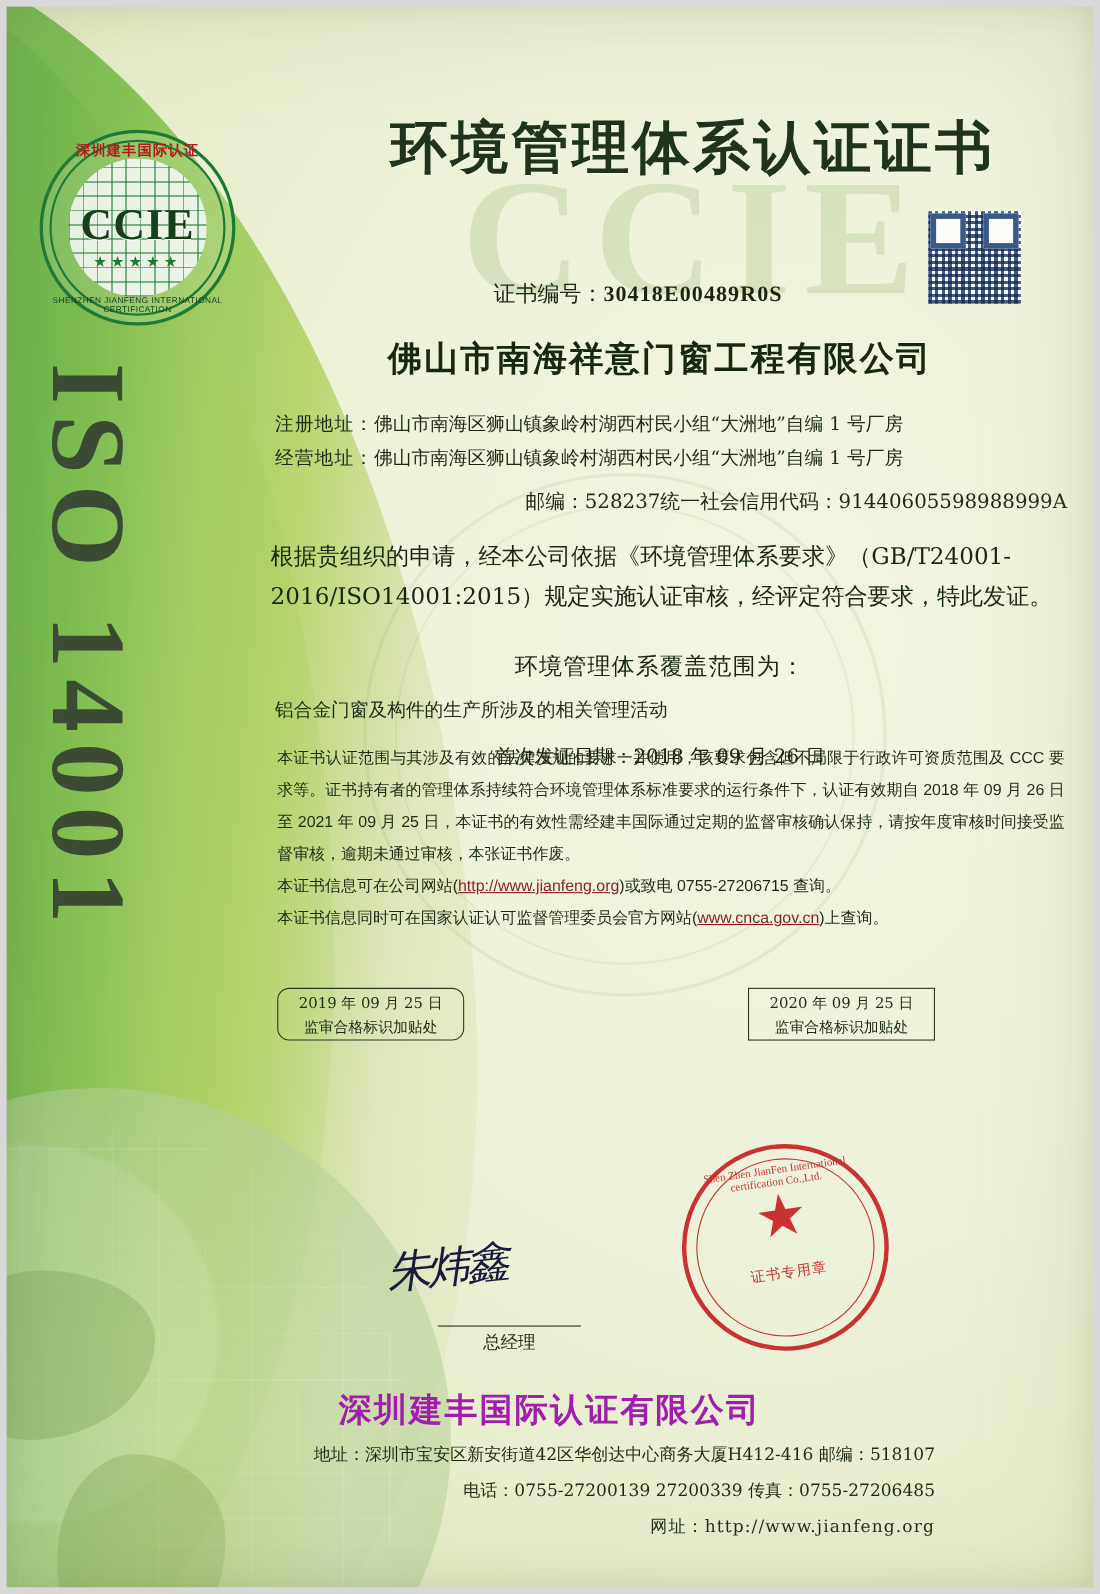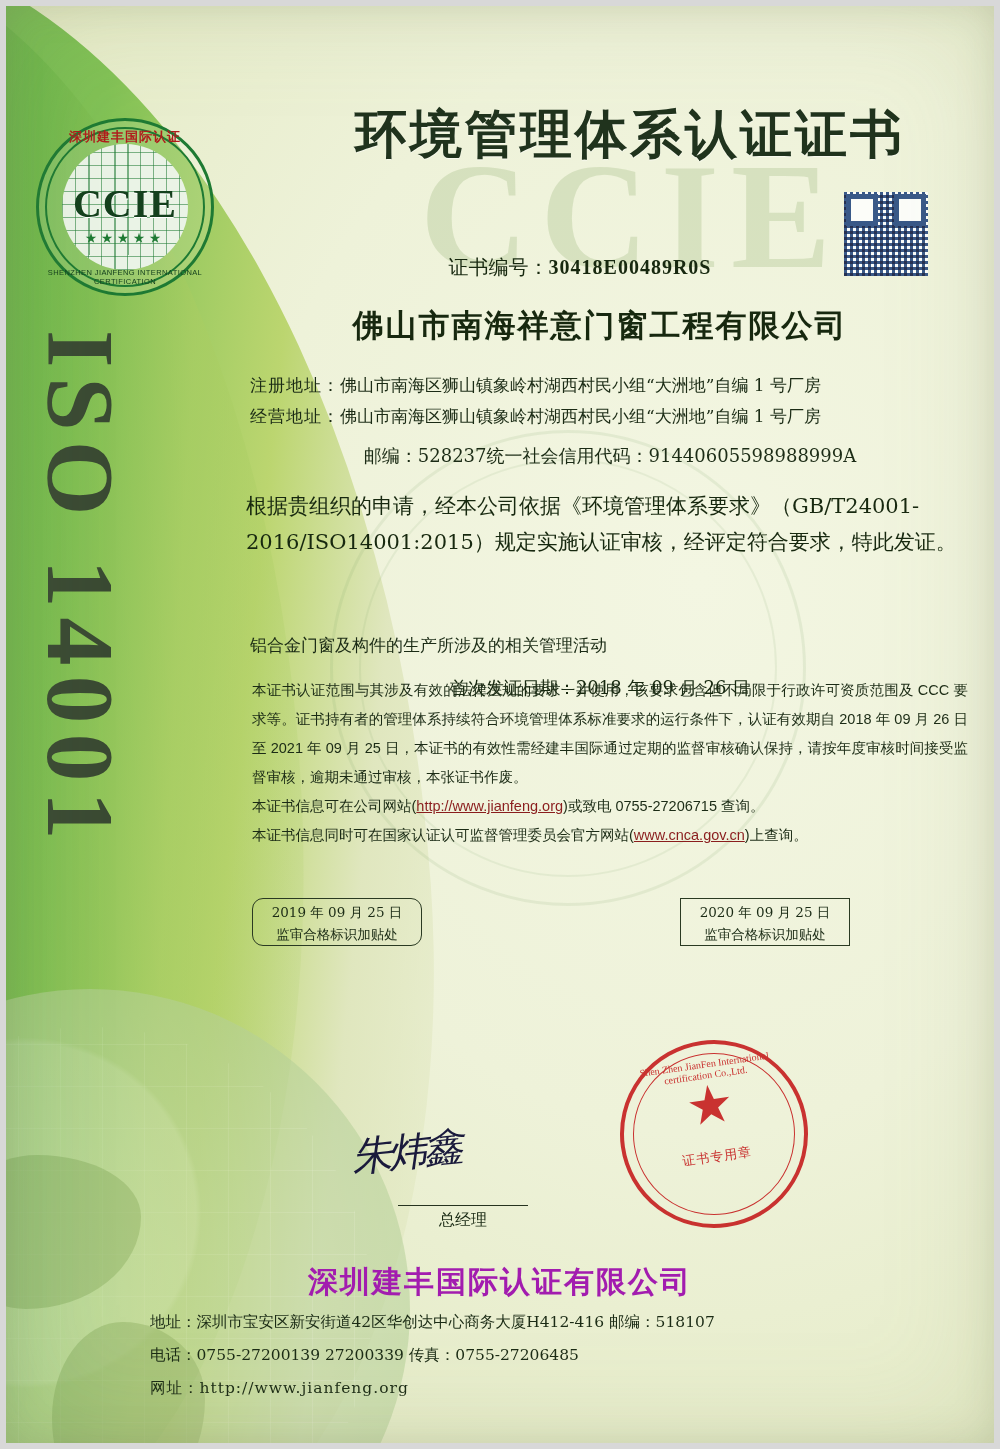--- a/index.html
+++ b/index.html
@@ -163,21 +163,21 @@
   }
   .addr-row{
     position:absolute;left:250px;width:720px;font-size:17px;color:#1b2b15;
     font-family:"DejaVu Serif",serif;white-space:nowrap;
   }
   .addr1{top:374px;}
   .addr2{top:405px;}
   .addr-row .lbl{letter-spacing:1px;}
   .meta-row{
     position:absolute;left:250px;top:444px;width:720px;font-size:18px;color:#1b2b15;
-    font-family:"DejaVu Serif",serif;display:flex;justify-content:center;
+    font-family:"DejaVu Serif",serif;display:flex;justify-content:flex-end;
   }
   .para{
     position:absolute;left:246px;top:488px;width:720px;
     font-size:21px;line-height:36px;color:#17280f;font-family:"DejaVu Serif",serif;
   }
   .scope-title{
     position:absolute;left:250px;top:592px;width:700px;text-align:center;
     font-size:21px;color:#17280f;font-family:"DejaVu Serif",serif;letter-spacing:1px;
   }
   .scope-text{
@@ -234,21 +234,21 @@
     position:absolute;left:0;right:0;top:14px;text-align:center;
     font-size:10px;font-family:"Liberation Serif",serif;
   }
   
   .footer-company{
     position:absolute;left:150px;top:1262px;width:700px;text-align:center;
     font-size:30px;font-weight:bold;color:#a21caf;letter-spacing:2px;
     font-family:"DejaVu Serif",serif;
   }
   .footer-line{
-    position:absolute;left:150px;width:700px;text-align:left;
+    position:absolute;left:150px;width:700px;text-align:right;
     font-size:15.5px;color:#1b2b15;font-family:"DejaVu Serif",serif;
   }
   .fl1{top:1312px;}
   .fl2{top:1345px;}
   .fl3{top:1378px;letter-spacing:1px;}
 </style>
 </head>
 <body>
 
 <div class="page">
@@ -297,20 +297,21 @@
       <span>
         <span>邮编：</span><span>528237</span>
       </span>
       <span>
         <span>统一社会信用代码：</span><span>91440605598988999A</span>
       </span>
     </div>
 
     <div class="para">根据贵组织的申请，经本公司依据《环境管理体系要求》（GB/T24001-2016/ISO14001:2015）规定实施认证审核，经评定符合要求，特此发证。</div>
 
+    <div class="scope-title">环境管理体系覆盖范围为：</div>
     <div class="scope-text">铝合金门窗及构件的生产所涉及的相关管理活动</div>
     <div class="first-issue">
       <span>首次发证日期：</span><span>2018 年 09 月 26 日</span>
     </div>
 
     <div class="fineprint">
       <div>本证书认证范围与其涉及有效的法律法规的要求一并使用，该要求包含但不局限于行政许可资质范围及 CCC 要求等。证书持有者的管理体系持续符合环境管理体系标准要求的运行条件下，认证有效期自 2018 年 09 月 26 日至 2021 年 09 月 25 日，本证书的有效性需经建丰国际通过定期的监督审核确认保持，请按年度审核时间接受监督审核，逾期未通过审核，本张证书作废。</div>
       <div>
         <span>本证书信息可在公司网站(</span><span class="url">http://www.jianfeng.org</span><span>)或致电 0755-27206715 查询。</span>
       </div>

